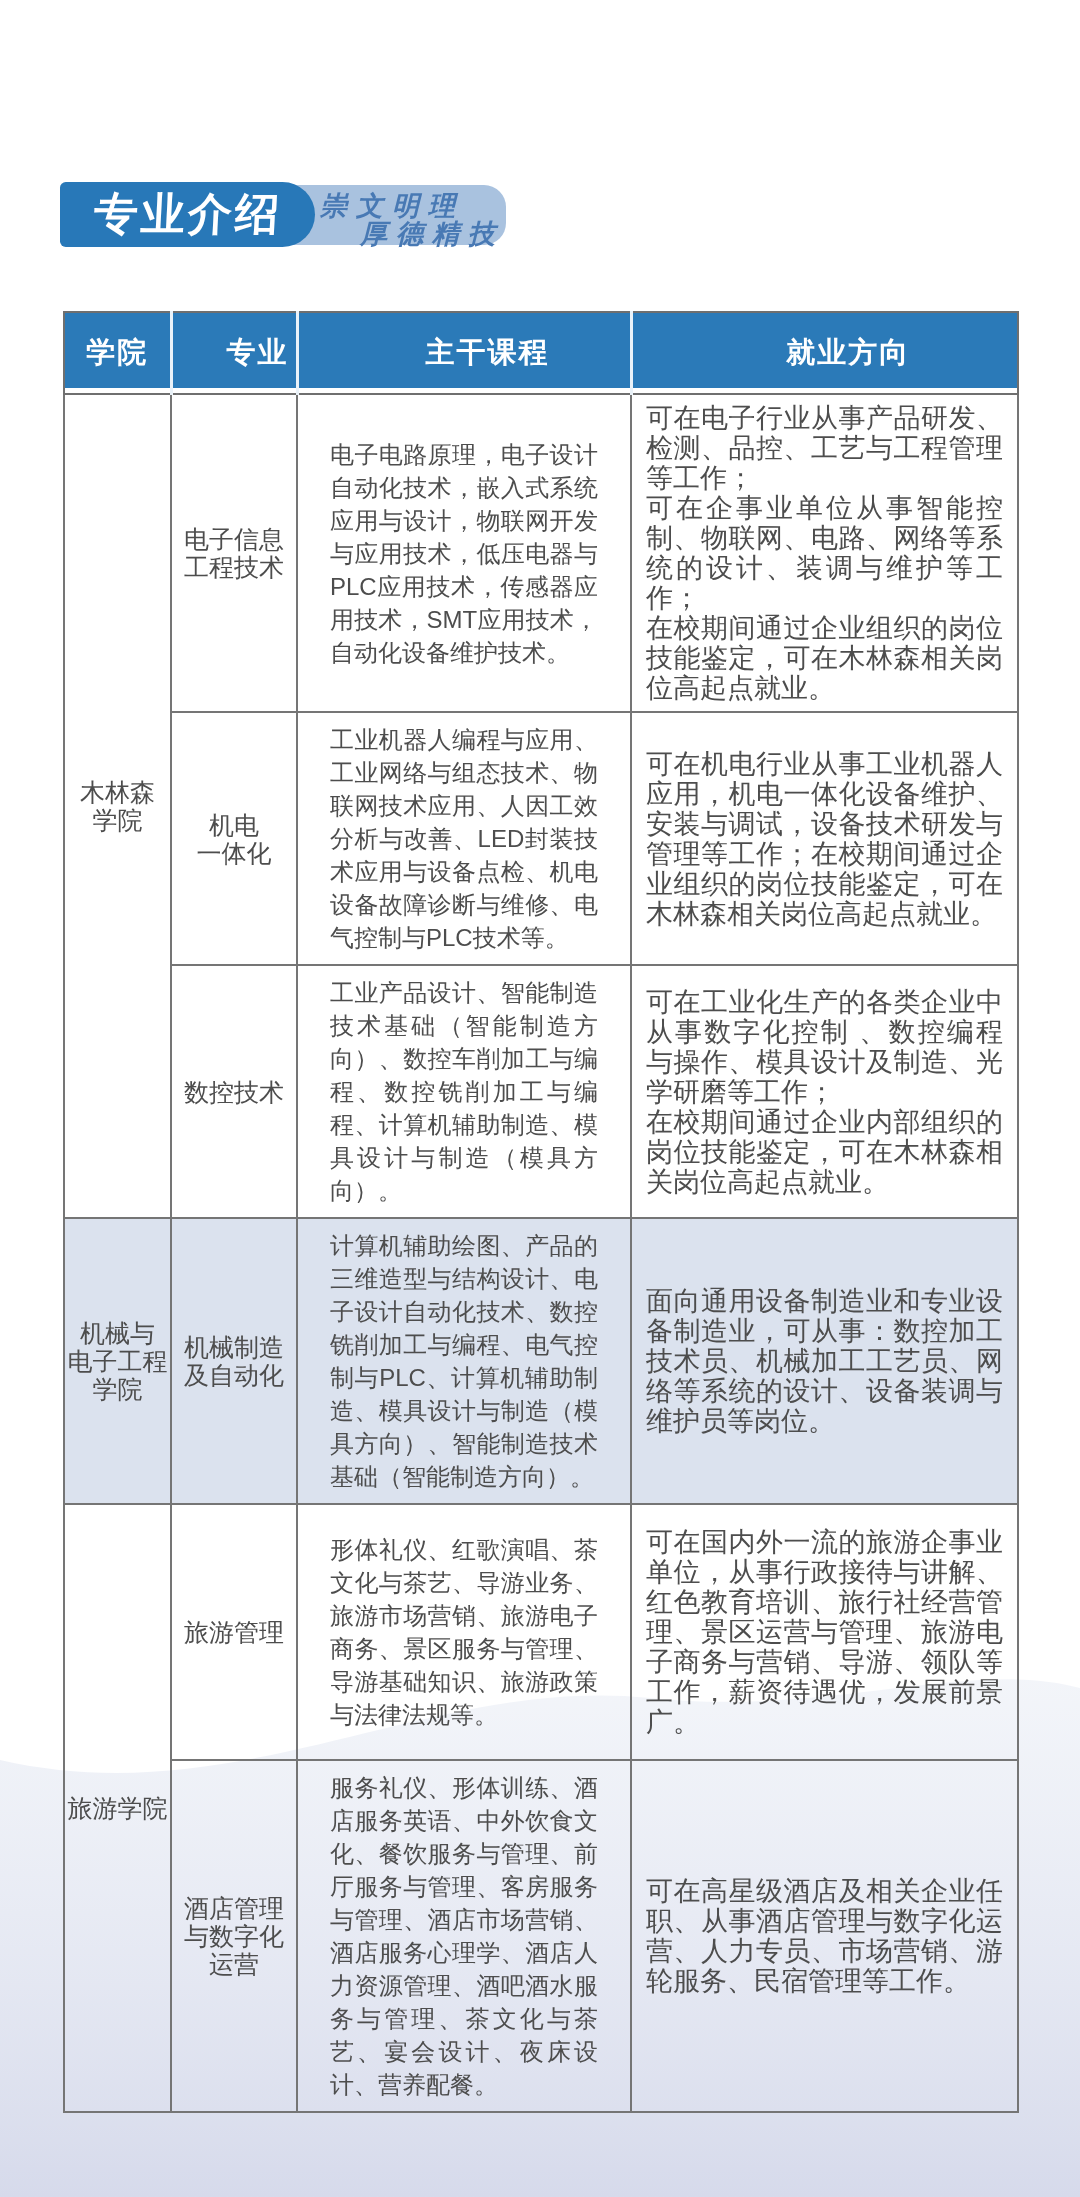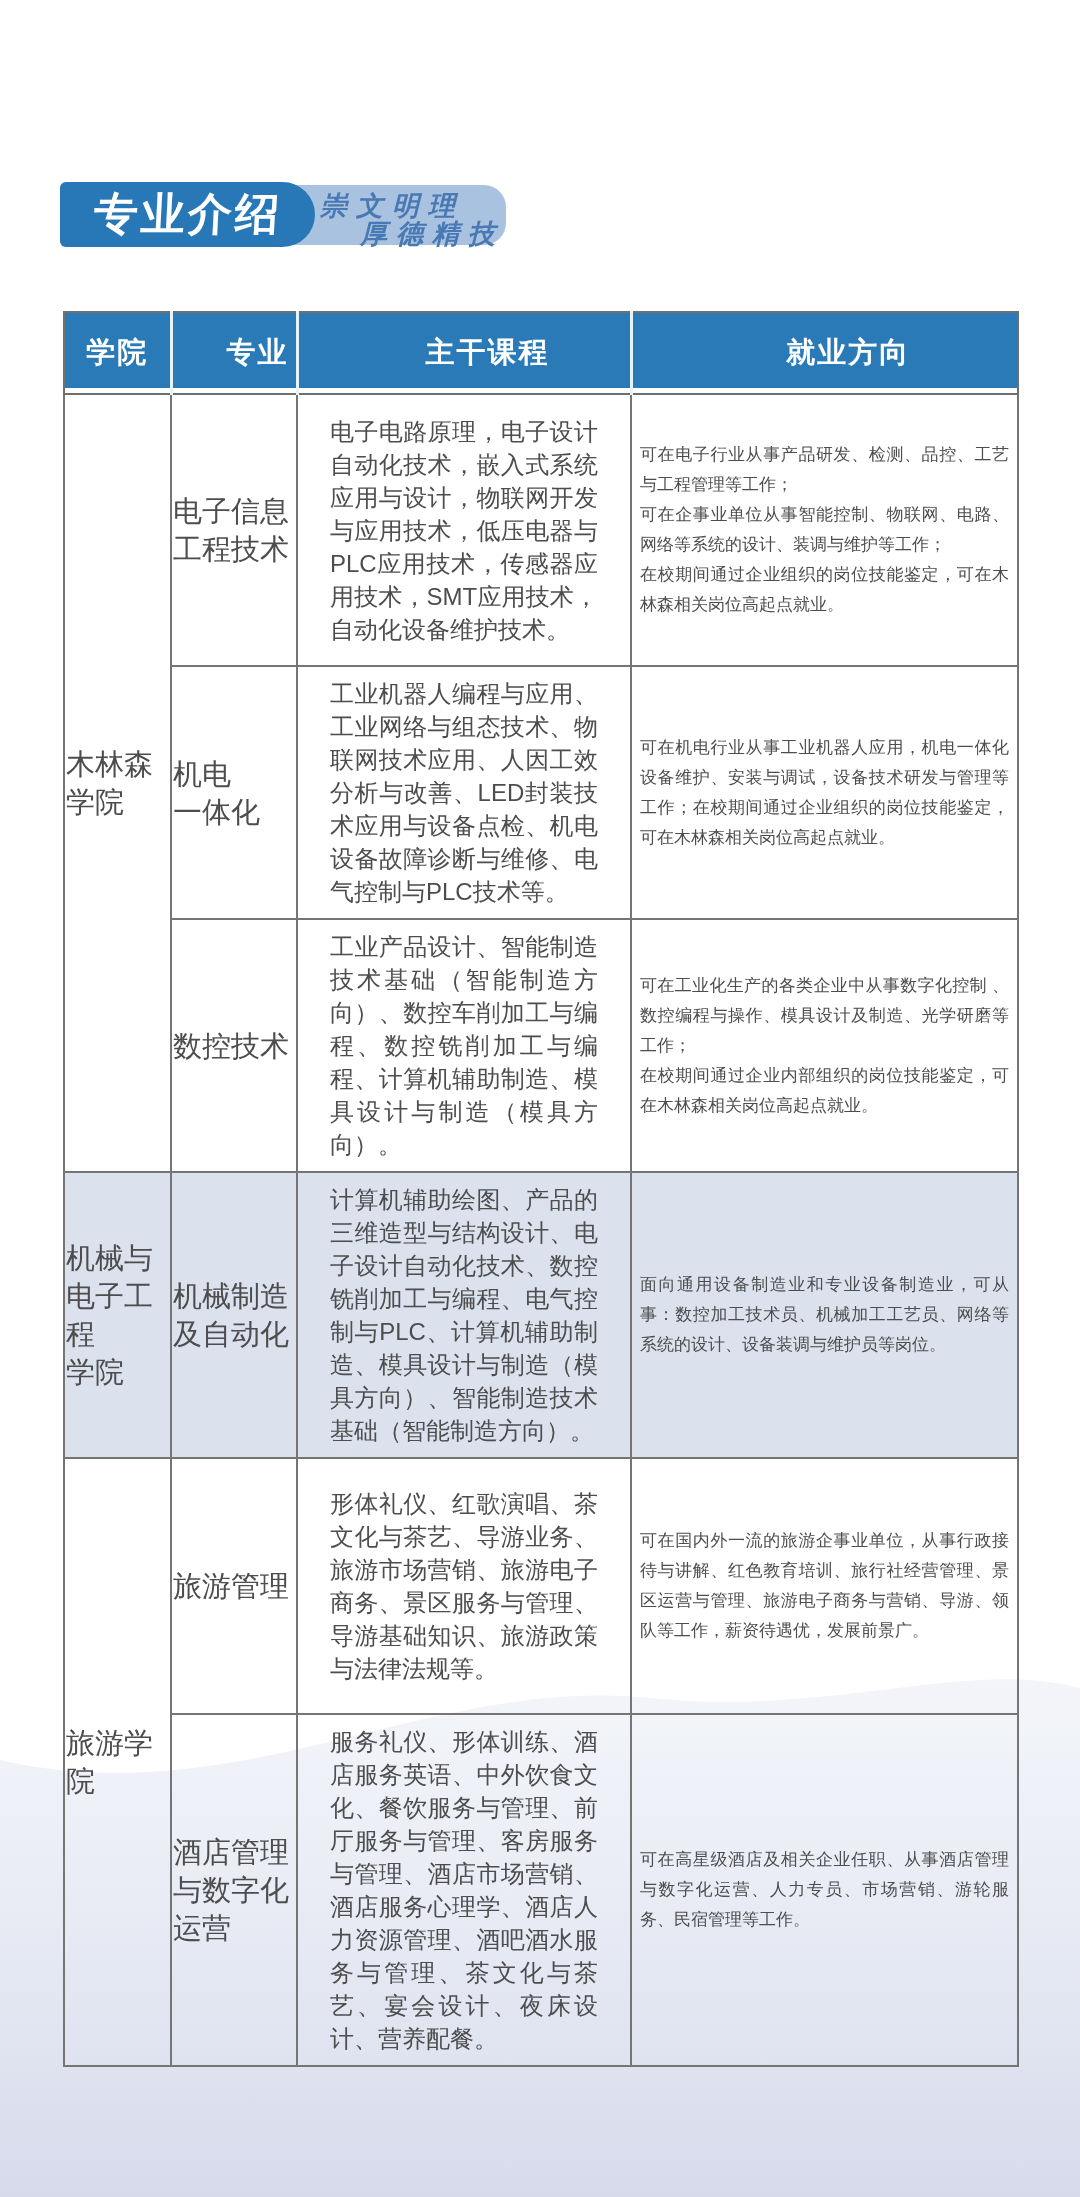--- a/index.html
+++ b/index.html
@@ -48,29 +48,29 @@
     box-shadow: inset 0 -5px 0 #ffffff;
   }
   th + th { border-left:3px solid #eaf2f9;padding-left:48px; }
   tr.hrow { height:82px; }
 
   td {
     border:2px solid #757575; color:#4d4d4d; vertical-align:middle;
     background:transparent;
   }
   td.college, td.major {
-    text-align:left; font-size:29px; line-height:38px; white-space:pre-line;
+    text-align:center; font-size:25px; line-height:28px; white-space:pre-line;
   }
   td.courses {
     font-size:24px; line-height:33px; text-align:justify;
     padding:10px 32px; white-space:pre-line;
   }
   td.careers {
-    font-size:17px; line-height:30px; text-align:justify;
-    padding:8px 8px; white-space:pre-line;
+    font-size:27px; line-height:30px; text-align:justify;
+    padding:8px 14px; white-space:pre-line;
   }
   tr.r0 { height:272px; }
   tr.r1 { height:236px; }
   tr.r2 { height:242px; }
   tr.r3 { height:269px; }
   tr.r4 { height:256px; }
   tr.r5 { height:320px; }
   tr.hl td { background:#dbe2ee; }
 </style>
 </head>

